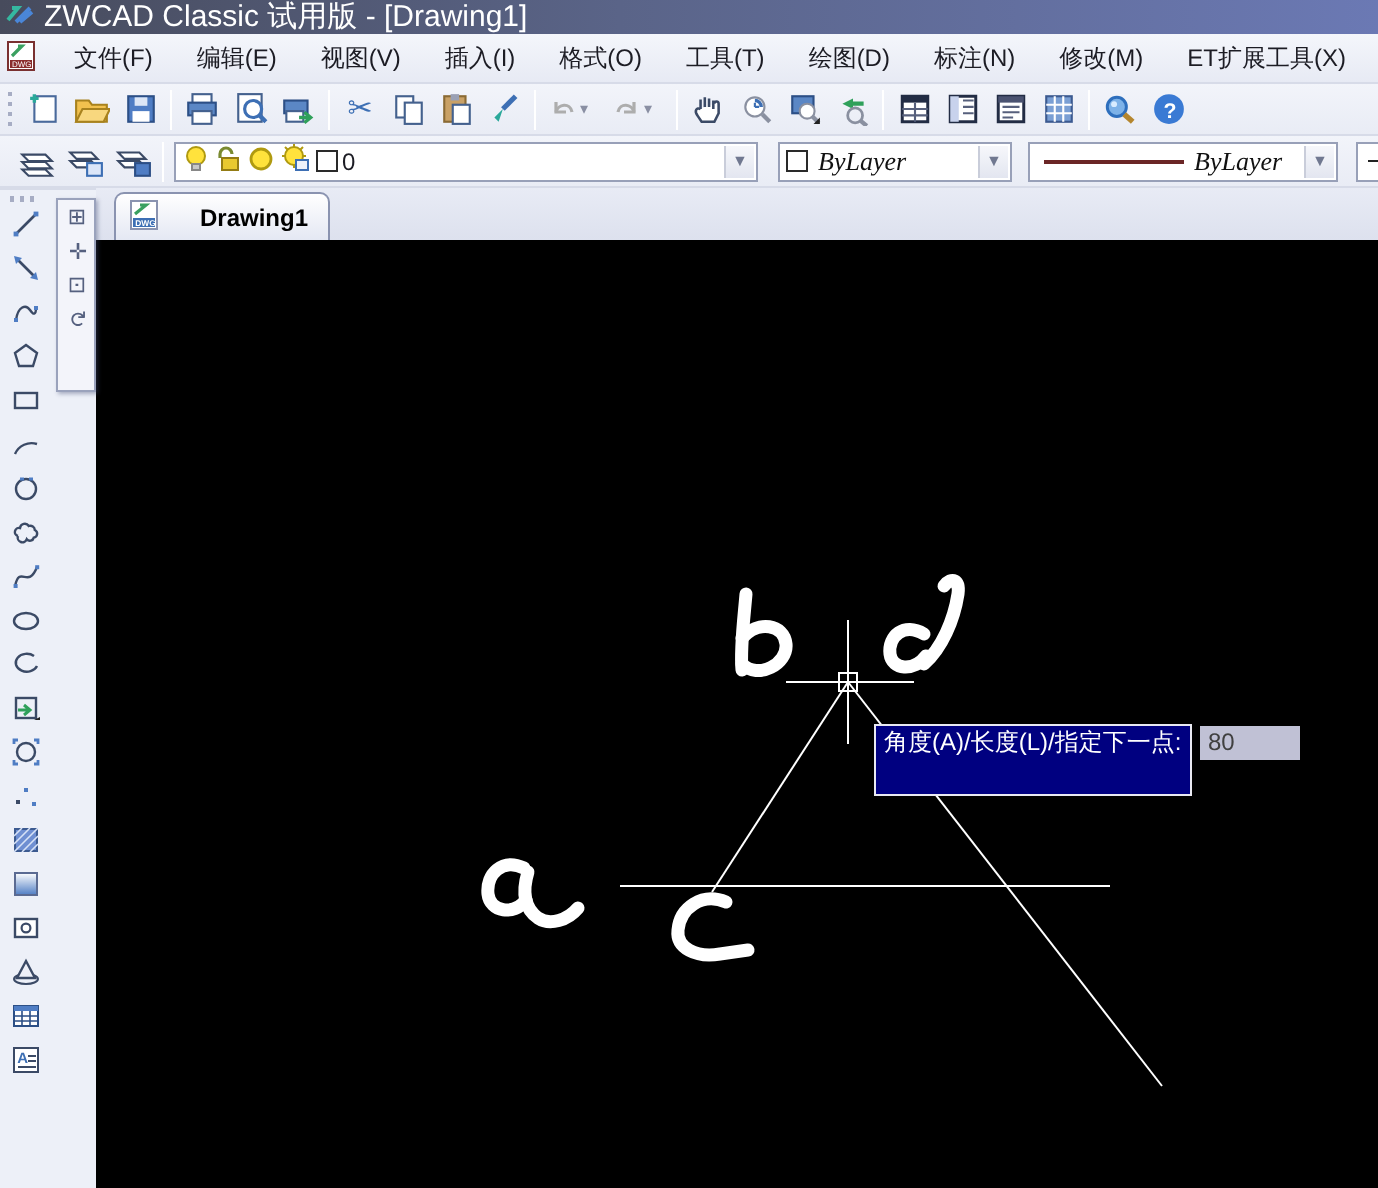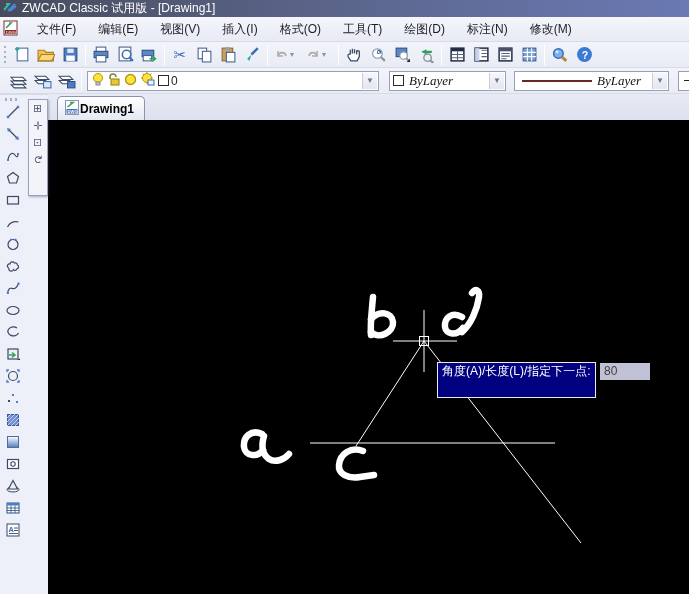--- a/index.html
+++ b/index.html
@@ -8,21 +8,21 @@
     position:relative; overflow:hidden;
     font-family:"Liberation Sans","DejaVu Sans",sans-serif;
     background:#edf0f8; font-size:12px; color:#1c1c24;
   }
   
   .titlebar {
     position:absolute; left:0; top:0; width:689px; height:17px;
     background:linear-gradient(90deg,#474b5c 0%,#5a6488 45%,#6b79b4 100%);
     display:flex; align-items:center; gap:4px; padding-left:3px;
   }
-  .titlebar .title-text { color:#ffffff; font-size:12px; white-space:nowrap; }
+  .titlebar .title-text { color:#ffffff; font-size:15px; white-space:nowrap; }
   
   .menubar {
     position:absolute; left:0; top:17px; width:689px; height:25px;
     background:linear-gradient(#f4f6fb,#e7eaf4);
     border-bottom:1px solid #d7dbe8;
     display:flex; align-items:center; gap:14px; padding-left:2px; white-space:nowrap;
   }
   .menu-item { padding:2px 4px; cursor:default; }
   
   .toolbar {
@@ -59,21 +59,21 @@
   .lt-line { width:70px; height:2px; background:#6b2626; margin-left:4px; flex:0 0 auto; }
   
   .tabrow {
     position:absolute; left:48px; top:94px; width:641px; height:26px;
     background:linear-gradient(#e8ebf5,#dde1ee);
   }
   .doc-tab {
     position:absolute; left:9px; top:2px; height:24px; padding:0 10px 0 6px;
     background:linear-gradient(#ffffff,#e4e8f3);
     border:1px solid #8a93b0; border-bottom:none; border-radius:5px 5px 0 0;
-    display:flex; align-items:center; gap:0; font-weight:bold; color:#000;
+    display:flex; align-items:center; gap:20px; font-weight:bold; color:#000;
   }
   .leftcol {
     position:absolute; left:0; top:94px; width:48px; bottom:0;
     background:#edf0f8; border-top:1px solid #d7dbe8;
   }
   .grip-h { height:3px; width:14px; margin:3px 0 2px 5px;
     background:repeating-linear-gradient(90deg,#a7adc4 0 2px,transparent 2px 5px); }
   .drawcol { display:flex; flex-direction:column; align-items:flex-start; padding-left:3px; }
   .dbtn { width:20px; height:18px; margin-bottom:4px; display:flex; align-items:center; justify-content:center; }
   .mini-toolbar {
@@ -120,20 +120,21 @@
   </span>
   <span class="menu-item">文件(F)</span>
   <span class="menu-item">编辑(E)</span>
   <span class="menu-item">视图(V)</span>
   <span class="menu-item">插入(I)</span>
   <span class="menu-item">格式(O)</span>
   <span class="menu-item">工具(T)</span>
   <span class="menu-item">绘图(D)</span>
   <span class="menu-item">标注(N)</span>
   <span class="menu-item">修改(M)</span>
+  <span class="menu-item">ET扩展工具(X)</span>
 
 </div>
 
 <div class="toolbar row1">
   <span class="grip-v"></span>
 
   <span class="tbtn">
     <svg width="17" height="17" viewBox="0 0 16 16">
         <rect x="3" y="2" width="10" height="12" fill="#fff" stroke="#4a6a9c"></rect>
         <path d="M1,3 L5,3 M3,1 L3,5" stroke="#2aa89a" stroke-width="1.6"></path>

